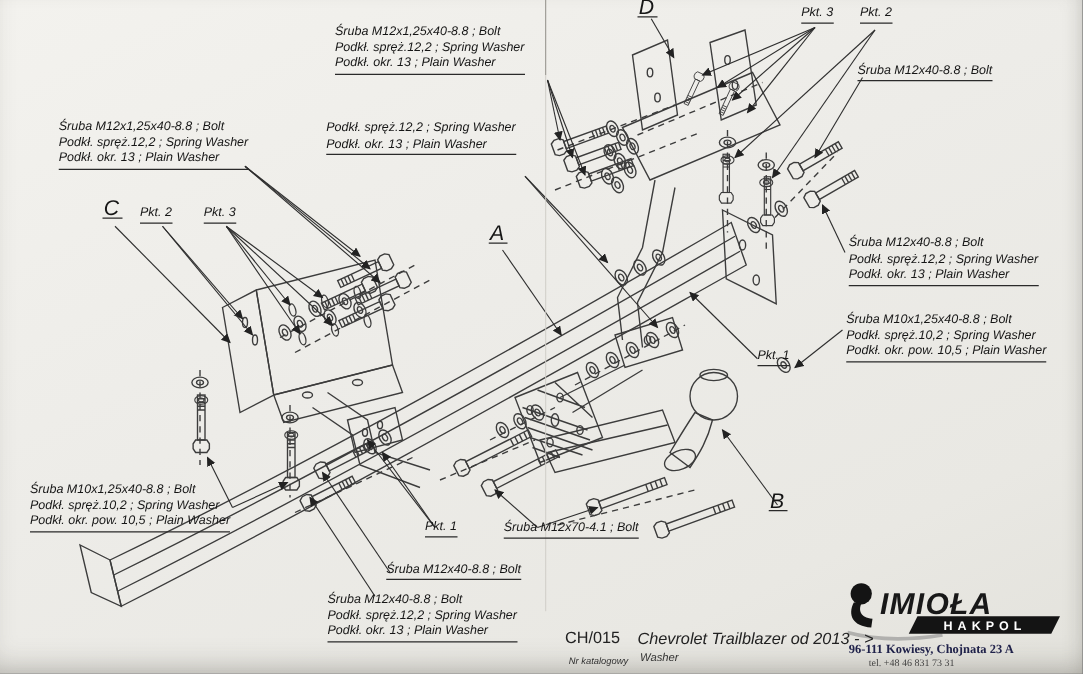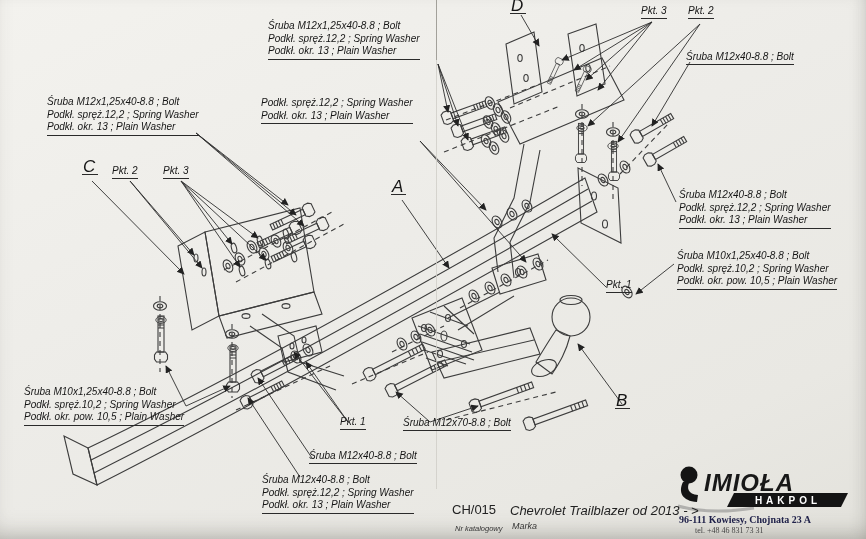--- a/index.html
+++ b/index.html
@@ -284,31 +284,31 @@
     </div>
   </div>
 
   <div class="label u" style="left:641px;top:5px">Pkt. 3</div>
   <div class="label u" style="left:688px;top:5px">Pkt. 2</div>
   <div class="label u" style="left:686px;top:51px">Śruba M12x40-8.8 ;  Bolt</div>
   <div class="label u" style="left:112px;top:165px">Pkt. 2</div>
   <div class="label u" style="left:163px;top:165px">Pkt. 3</div>
   <div class="label u" style="left:606px;top:279px">Pkt. 1</div>
   <div class="label u" style="left:340px;top:416px">Pkt. 1</div>
-  <div class="label u" style="left:403px;top:417px">Śruba M12x70-8.8 ;  Bolt</div>
+  <div class="label u" style="left:403px;top:417px">Śruba M12x70-4.1 ;  Bolt</div>
   <div class="label u" style="left:309px;top:450px">Śruba M12x40-8.8 ;  Bolt</div>
 
   <div class="label ltr" style="left:391px;top:181px">A</div>
   <div class="label ltr" style="left:615px;top:395px">B</div>
   <div class="label ltr" style="left:82px;top:161px">C</div>
   <div class="label ltr" style="left:510px;top:0px">D</div>
 
   <div class="footer-small" style="left:455px;top:492px">Nr katalogowy</div>
   <div class="footer-big" style="left:452px;top:502px">CH/015</div>
-  <div class="footer-small" style="left:512px;top:489px;font-size:9px">Marka</div>
+  <div class="footer-small" style="left:512px;top:489px;font-size:9px">Washer</div>
   <div class="footer-mid" style="left:510px;top:503px">Chevrolet Trailblazer   od 2013 - &gt;</div>
 
   <svg style="left:676px;top:464px" width="180" height="50" viewBox="0 0 180 50">
     <path d="M2,42 Q35,51 78,44" stroke="#9a9a98" stroke-width="3" fill="none" opacity=".7"></path>
     <g fill="#141414">
       <circle cx="13" cy="11" r="8.5"></circle>
       <path d="M7,18 C2,28 6,37 21,38 L22,31 C12,30 10,24 14,17 Z"></path>
     </g>
     <polygon points="58,29 172,29 165,43 51,43" fill="#141414"></polygon>
     <text x="28" y="27" font-family="Liberation Sans, sans-serif" font-size="24" font-weight="bold" font-style="italic" letter-spacing="1" fill="#181818">IMIOŁA</text>

